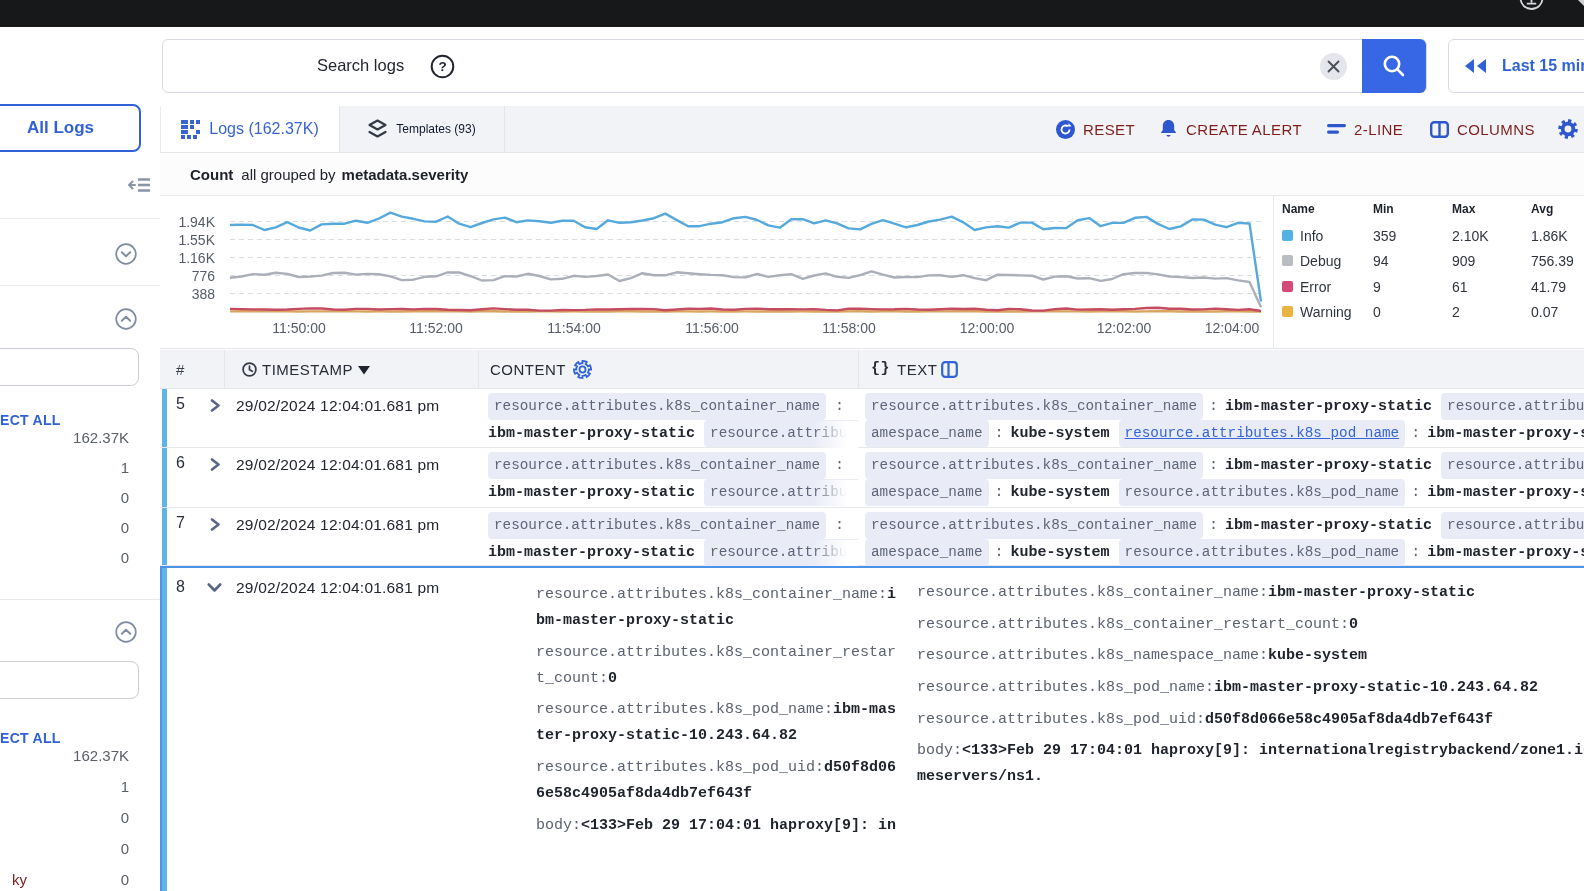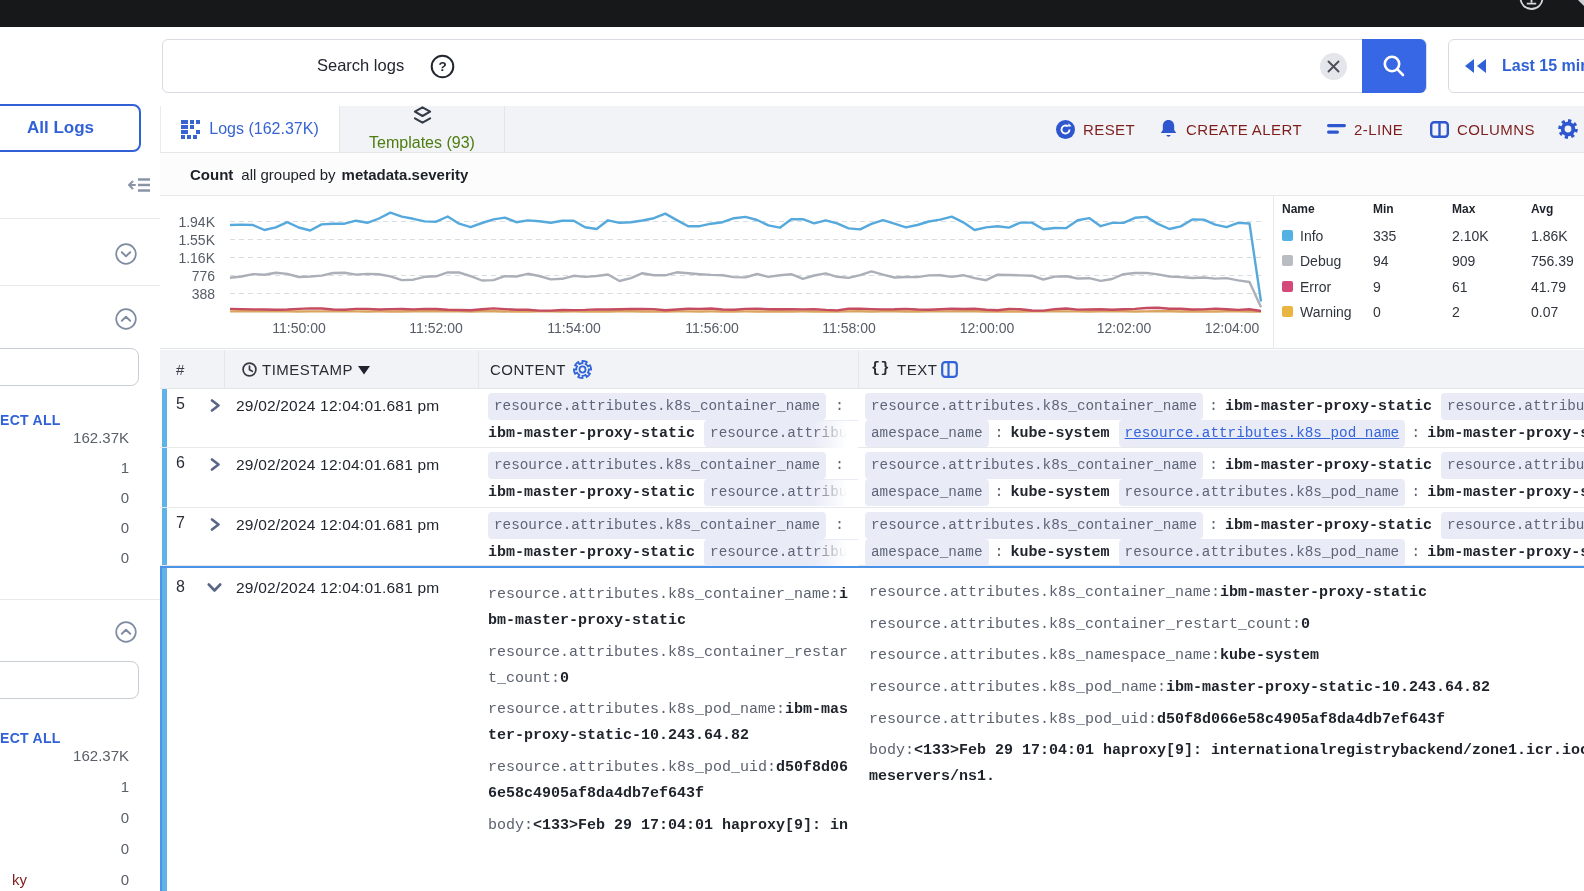--- a/index.html
+++ b/index.html
@@ -19,21 +19,21 @@
 #timebox .txt { color:#3061d6; font-size:16px; font-weight:700; white-space:nowrap; }
 
 .sep { left:0; width:160px; height:1px; background:#e7e9ed; }
 #alllogs { left:-20px; top:104px; width:161px; height:48px; border:2px solid #3061d6; border-radius:8px; color:#3061d6; font-size:17px; font-weight:700; display:flex; align-items:center; justify-content:center; background:#fff; }
 .sideinput { left:-20px; width:159px; height:38px; border:1px solid #c9cdd5; border-radius:8px; background:#fff; }
 .ectall { left:0; font-size:14px; font-weight:700; color:#3061d6; letter-spacing:.3px;margin-top:12px; }
 .num { left:0; width:129px; text-align:right; font-size:15px; color:#5a6068; }
 
 #tabstrip { left:160px; top:106px; width:1424px; height:47px; background:#f1f3f6; border-bottom:1px solid #e3e5e9; }
 #tablogs { left:0; top:0; width:180px; height:46px; background:#fff; border-left:1px solid #e9ebee; border-right:1px solid #e3e5e9; display:flex; align-items:center; justify-content:center; gap:9px; color:#3764d2; font-size:16px; font-weight:500; }
-#tabtpl { left:180px; top:0; width:165px; height:46px; border-right:1px solid #e3e5e9; display:flex; align-items:center; justify-content:center; gap:9px; color:#4d7c0f; font-size:16px; font-weight:500;flex-direction:column; }
+#tabtpl { left:180px; top:0; width:165px; height:46px; border-right:1px solid #e3e5e9; display:flex; align-items:center; justify-content:center; gap:9px; color:#0f172a; font-size:12px; font-weight:500; }
 .topbtn { top:0; height:46px; display:flex; align-items:center; gap:8px; color:#7f1d1d; font-size:15px; font-weight:500; letter-spacing:.4px; }
 
 #countrow { left:160px; top:153px; width:1424px; height:43px; background:#fcfcfd; border-bottom:1px solid #e7e9ed; display:flex; align-items:center; }
 #countrow span { font-size:15px; color:#1d2027; }
 
 #chartblock { left:160px; top:196px; width:1424px; height:153px; background:#fff; border-bottom:1px solid #e3e5e9; }
 .ylab { left:0; width:55px; text-align:right; font-size:14px; color:#565c66; line-height:14px; }
 .xlab { width:80px; text-align:center; font-size:14px; color:#565c66; top:124px; }
 #legendsep { left:1113px; top:0px; width:1px; height:153px; background:#e7e9ed; }
 .lg { font-size:14px; color:#30353d; }
@@ -49,21 +49,21 @@
 .rts { left:76px; top:8px; font-size:15.5px; color:#22262e; letter-spacing:.2px; }
 .badge { display:inline-block; background:#e9ebf7; border-radius:4px; padding:0 6px; color:#5f6578; font-size:14.3px; }
 .cell { overflow:hidden; font-family:"Liberation Mono", monospace; font-size:15px; line-height:27px; white-space:nowrap; }
 .cell b, .kvval { color:#21252e; font-weight:700; }
 .kv { color:#5c6270; }
 .col { margin-left:6px; margin-right:7px; }
 .link { color:#3465d9; text-decoration:underline; }
 .fade { bottom:0; right:0; width:45px; height:27px; background:linear-gradient(to right, rgba(255,255,255,0), #fff 75%); }
 .xp { font-family:"Liberation Mono", monospace; font-size:15px; line-height:26px; color:#5c6270; }
 .xp b { color:#1f232b; }
-.e { margin-bottom:5.7px; }
+.e { margin-bottom:5.7px;margin-left:48px; }
 </style>
 </head>
 <body>
 <div class="abs" id="topbar">
   <svg class="abs" style="left:1516px;top:0" width="34" height="27" viewBox="0 0 34 27">
     <circle cx="15.5" cy="-2" r="11" fill="none" stroke="#d8d8dc" stroke-width="1.8"></circle>
     <path d="M15.5 -4 L15.5 2.5 M10.8 3.6 L20.2 3.6" stroke="#d8d8dc" stroke-width="1.8" fill="none"></path>
   </svg>
   <svg class="abs" style="left:1574px;top:0" width="10" height="10" viewBox="0 0 10 10">
     <path d="M4 0 L10 0 L10 6 Z" fill="#cfd0d4"></path>
@@ -222,21 +222,21 @@
   <div class="abs xlab" style="left:787px">12:00:00</div>
   <div class="abs xlab" style="left:924px">12:02:00</div>
   <div class="abs xlab" style="left:1032px">12:04:00</div>
   <div class="abs" id="legendsep"></div>
   <div class="abs lgh" style="left:1122px;top:6px">Name</div>
   <div class="abs lgh" style="left:1213px;top:6px">Min</div>
   <div class="abs lgh" style="left:1292px;top:6px">Max</div>
   <div class="abs lgh" style="left:1371px;top:6px">Avg</div>
   <div class="abs sq" style="left:1122px;top:34px;background:#53b1e3"></div>
   <div class="abs lg" style="left:1140px;top:32px">Info</div>
-  <div class="abs lg" style="left:1213px;top:32px">335</div>
+  <div class="abs lg" style="left:1213px;top:32px">359</div>
   <div class="abs lg" style="left:1292px;top:32px">2.10K</div>
   <div class="abs lg" style="left:1371px;top:32px">1.86K</div>
   <div class="abs sq" style="left:1122px;top:59px;background:#b9bdc2"></div>
   <div class="abs lg" style="left:1140px;top:57px">Debug</div>
   <div class="abs lg" style="left:1213px;top:57px">94</div>
   <div class="abs lg" style="left:1292px;top:57px">909</div>
   <div class="abs lg" style="left:1371px;top:57px">756.39</div>
   <div class="abs sq" style="left:1122px;top:85px;background:#d2497a"></div>
   <div class="abs lg" style="left:1140px;top:83px">Error</div>
   <div class="abs lg" style="left:1213px;top:83px">9</div>

